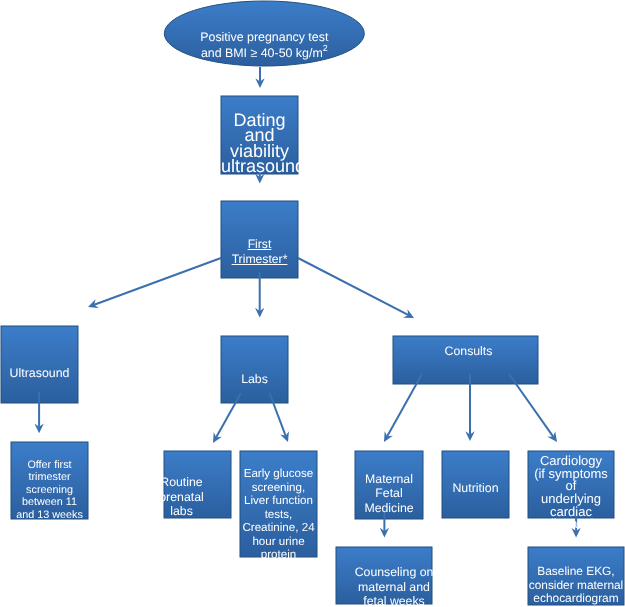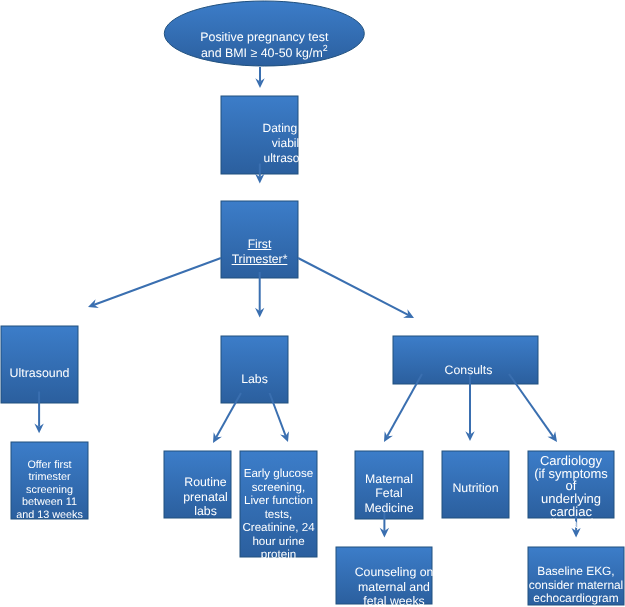--- a/index.html
+++ b/index.html
@@ -99,21 +99,21 @@
         </g>
       </g>
   </svg>
   <div id="label-layer">
       <div class="node-label" style="left: 164.3px; top: 1px; width: 200px; height: 65px; font-size: 12.4px; line-height: 16px; transform: translate(0px, -0.5px);">
         <span>
           <span class="txt-line"><span>Positive pregnancy test</span></span>
           <span class="txt-line"><span>and BMI ≥ 40-50 kg/m</span><sup>2</sup></span>
         </span>
       </div>
-      <div class="node-label" style="left: 221px; top: 96px; width: 77px; height: 78px; font-size: 12px; line-height: 15.2px; transform: translate(0px, -3.5px); padding-left: 32px;">
+      <div class="node-label" style="left: 221px; top: 96px; width: 77px; height: 78px; font-size: 18px; line-height: 15.2px; transform: translate(0px, -3.5px);">
         <span>
           <span class="txt-line"><span>Dating and</span></span>
           <span class="txt-line"><span>viability</span></span>
           <span class="txt-line"><span>ultrasound</span></span>
         </span>
       </div>
       <div class="node-label" style="left: 221px; top: 201px; width: 77px; height: 77px; font-size: 12.2px; line-height: 14.8px; transform: translate(0px, 1px); text-decoration: underline;">
         <span>
           <span class="txt-line"><span>First</span></span>
           <span class="txt-line"><span>Trimester*</span></span>
@@ -122,35 +122,35 @@
       <div class="node-label" style="left: 1px; top: 326px; width: 77px; height: 77px; font-size: 12.4px; line-height: 15.2px; transform: translate(0px, -2.5px);">
         <span>
           <span class="txt-line"><span>Ultrasound</span></span>
         </span>
       </div>
       <div class="node-label" style="left: 221px; top: 336px; width: 67px; height: 67px; font-size: 12.3px; line-height: 15.2px; transform: translate(0px, -1px);">
         <span>
           <span class="txt-line"><span>Labs</span></span>
         </span>
       </div>
-      <div class="node-label" style="left: 393px; top: 336px; width: 145px; height: 48px; font-size: 12.3px; line-height: 15.2px; transform: translate(3px, -1px);">
+      <div class="node-label" style="left: 393px; top: 317px; width: 145px; height: 48px; font-size: 12.3px; line-height: 15.2px; transform: translate(3px, -1px);">
         <span>
           <span class="txt-line"><span>Consults</span></span>
         </span>
       </div>
       <div class="node-label" style="left: 11px; top: 442px; width: 77px; height: 77px; font-size: 10.8px; line-height: 12.5px; transform: translate(0px, -2px);">
         <span>
           <span class="txt-line"><span>Offer first</span></span>
           <span class="txt-line"><span>trimester</span></span>
           <span class="txt-line"><span>screening</span></span>
           <span class="txt-line"><span>between 11</span></span>
           <span class="txt-line"><span>and 13 weeks</span></span>
         </span>
       </div>
-      <div class="node-label" style="left: 172px; top: 451px; width: 67px; height: 67px; font-size: 12.3px; line-height: 14.8px; transform: translate(0px, 0.5px);">
+      <div class="node-label" style="left: 148px; top: 451px; width: 67px; height: 67px; font-size: 12.3px; line-height: 14.8px; transform: translate(0px, 0.5px);">
         <span>
           <span class="txt-line"><span>Routine</span></span>
           <span class="txt-line"><span>prenatal</span></span>
           <span class="txt-line"><span>labs</span></span>
         </span>
       </div>
       <div class="node-label" style="left: 240px; top: 451px; width: 77px; height: 106px; font-size: 11.6px; line-height: 13.6px; transform: translate(0px, -1.3px);">
         <span>
           <span class="txt-line"><span>Early glucose</span></span>
           <span class="txt-line"><span>screening,</span></span>

